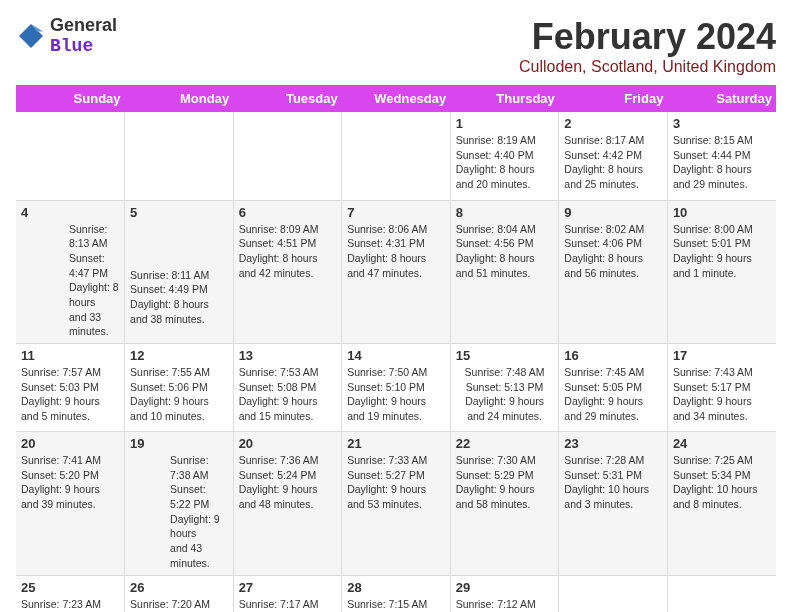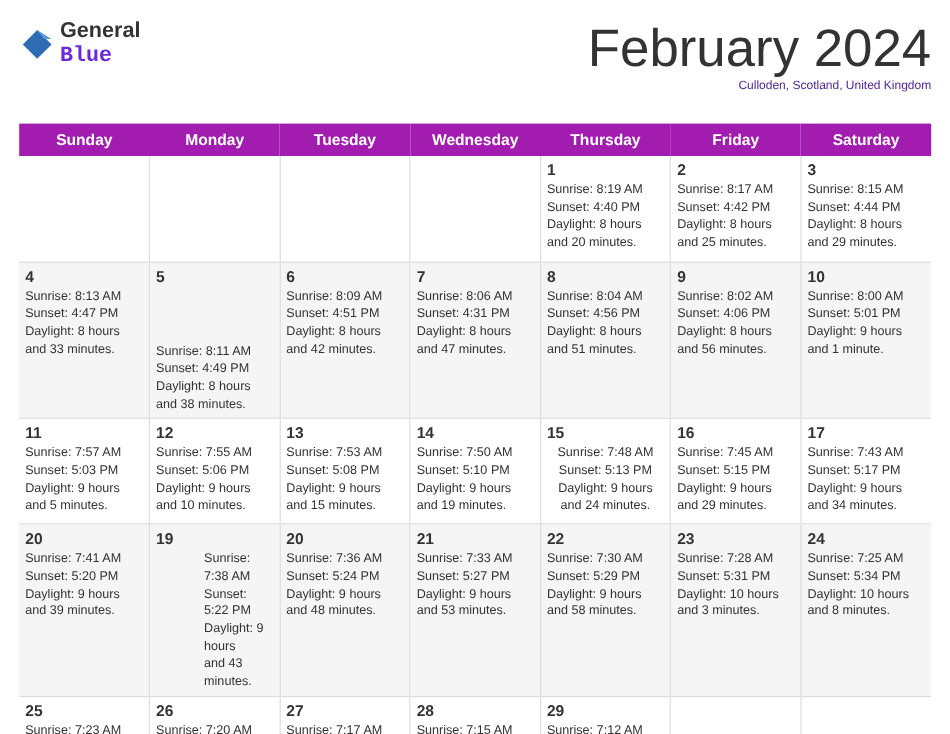--- a/index.html
+++ b/index.html
@@ -7,21 +7,21 @@
       font-family: Arial, sans-serif;
       background: #fff;
       width: 792px;
       min-height: 612px;
       padding: 16px;
     }
     .header {
       display: flex;
       justify-content: space-between;
       align-items: flex-start;
-      margin-bottom: 26px;
+      margin-bottom: 9px;
     }
     .logo {
       display: flex;
       align-items: center;
       gap: 4px;
     }
     .logo-text {
       font-size: 18px;
       font-weight: bold;
       line-height: 1.1;
@@ -29,38 +29,38 @@
     .logo-general { color: #333; }
     .logo-blue { color: #6d28d9; font-family: Liberation Mono, monospace; }
     .logo-icon {
       width: 30px;
       height: 30px;
     }
     .title-block {
       text-align: right;
     }
     .main-title {
-      font-size: 44px;
-      font-weight: normal;
+      font-size: 36px;
+      font-weight: bold;
       color: #333;
     }
     .subtitle {
-      font-size: 10px;
-      color: #4c1d95;
+      font-size: 16px;
+      color: #7f1d1d;
     }
     table {
       width: 100%;
       border-collapse: collapse;
       font-size: 11px;
     }
     thead tr th {
-      background-color: #a21caf;
+      background-color: #d946ef;
       color: white;
       padding: 6px 4px;
-      text-align: center;
+      text-align: right;
       font-size: 13px;
       font-weight: bold;
     }
     tbody tr {
       border-bottom: 1px solid #ddd;
     }
     tbody tr:nth-child(even) {
       background-color: #f5f5f5;
     }
     td {
@@ -141,21 +141,21 @@
           <span class="day-number">3</span>
           <div class="day-info" style="white-space: pre-line;">Sunrise: 8:15 AM
 Sunset: 4:44 PM
 Daylight: 8 hours
 and 29 minutes.</div>
         </td>
       </tr>
       <tr>
         <td>
           <span class="day-number">4</span>
-          <div class="day-info" style="white-space: pre-line;">Sunrise: 8:13 AM
+          <div class="day-info" style="white-space: pre-line; margin-left: 48px;">Sunrise: 8:13 AM
 Sunset: 4:47 PM
 Daylight: 8 hours
 and 33 minutes.</div>
         </td>
         <td>
           <span class="day-number">5</span>
           <div class="day-info" style="white-space: pre-line; margin-top: 48px;">Sunrise: 8:11 AM
 Sunset: 4:49 PM
 Daylight: 8 hours
 and 38 minutes.</div>
@@ -228,21 +228,21 @@
         <td>
           <span class="day-number">15</span>
           <div class="day-info" style="white-space: pre-line; text-align: center;">Sunrise: 7:48 AM
 Sunset: 5:13 PM
 Daylight: 9 hours
 and 24 minutes.</div>
         </td>
         <td>
           <span class="day-number">16</span>
           <div class="day-info" style="white-space: pre-line;">Sunrise: 7:45 AM
-Sunset: 5:15 PM
+Sunset: 5:05 PM
 Daylight: 9 hours
 and 29 minutes.</div>
         </td>
         <td>
           <span class="day-number">17</span>
           <div class="day-info" style="white-space: pre-line;">Sunrise: 7:43 AM
 Sunset: 5:17 PM
 Daylight: 9 hours
 and 34 minutes.</div>
         </td>

